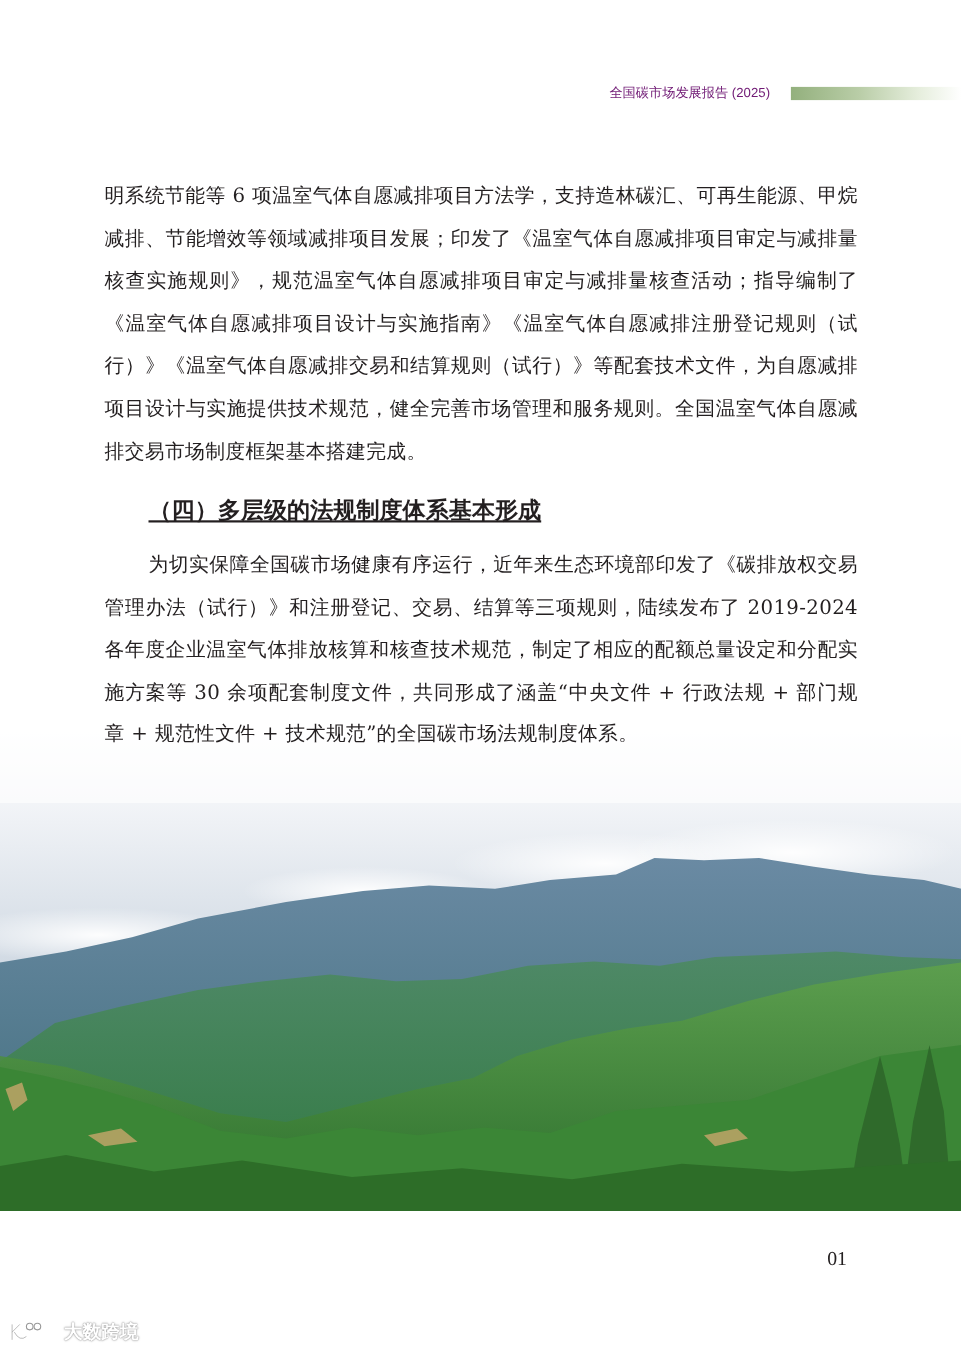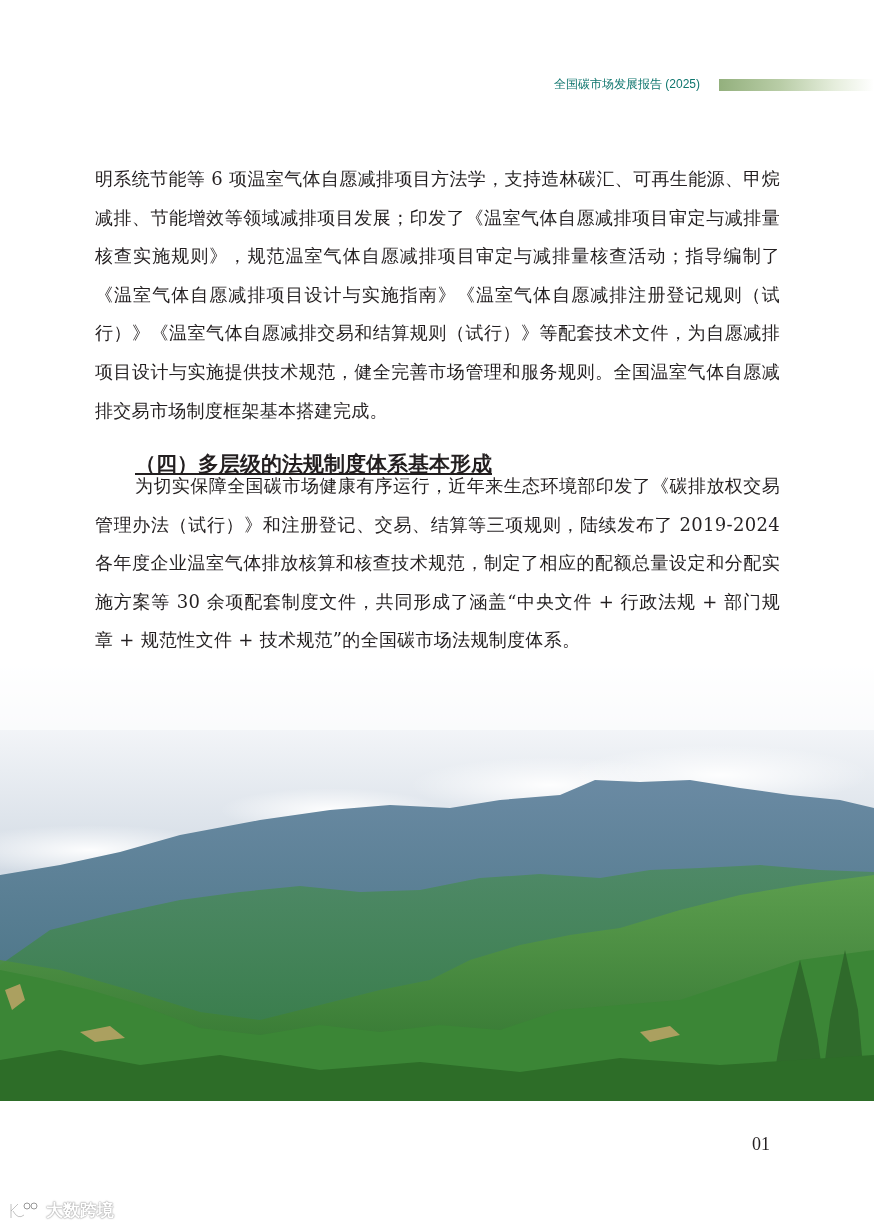--- a/index.html
+++ b/index.html
@@ -5,48 +5,48 @@
   html, body { margin: 0; padding: 0; }
   body {
     width: 874px; height: 1228px; position: relative; overflow: hidden;
     background: #ffffff;
     font-family: "DejaVu Serif", "Liberation Serif", serif;
     color: #231f20;
   }
   .running-header {
     position: absolute; top: 76px; left: 554px;
     font-family: "Liberation Sans", "DejaVu Sans", sans-serif;
-    font-size: 12px; color: #0f766e; letter-spacing: 0px; white-space: nowrap;
+    font-size: 12px; color: #701a75; letter-spacing: 0px; white-space: nowrap;
   }
   .header-bar {
     position: absolute; top: 79px; left: 719px; width: 155px; height: 12px;
     background: linear-gradient(to right, #93b07d 0%, #b9cda7 40%, #e6eedd 75%, #ffffff 100%);
   }
   .scenery {
     position: absolute; left: 0; top: 660px; width: 874px; height: 441px;
     overflow: hidden; z-index: 0;
   }
   .scenery svg { display: block; }
   .content { position: absolute; left: 95px; top: 0; width: 685px; z-index: 2; }
   .para {
     font-size: 18px; line-height: 38.6px; text-align: justify;
     text-align-last: left; margin: 0; letter-spacing: 0.3px;
   }
   .para-1 { position: absolute; top: 160px; left: 0; width: 685px; }
   .heading {
     position: absolute; top: 445px; left: 40px; margin: 0;
     font-size: 21px; font-weight: bold; line-height: 38px; white-space: nowrap; text-decoration: underline;
   }
-  .para-2 { position: absolute; top: 467px; left: 0; width: 685px; text-indent: 40px; }
+  .para-2 { position: absolute; top: 495px; left: 0; width: 685px; text-indent: 40px; }
   .page-number {
     position: absolute; top: 1134px; left: 752px;
     font-family: "Liberation Serif", "DejaVu Serif", serif; font-size: 18px; color: #231f20;
   }
   .watermark {
-    position: absolute; left: 8px; top: 1199px; display: flex; align-items: center; gap: 4px;
+    position: absolute; left: 8px; top: 1199px; display: flex; align-items: center; gap: 16px;
     font-family: "DejaVu Sans", sans-serif; font-size: 17px; color: #ffffff;
     text-shadow: 0 0 2px #9a9a9a, 0 0 1px #8a8a8a; font-weight: bold;
   }
   .watermark-logo { width: 34px; height: 20px; }
 </style>
 </head>
 <body>
 
 <div class="running-header">全国碳市场发展报告 (2025)</div>
 <div class="header-bar"></div>

